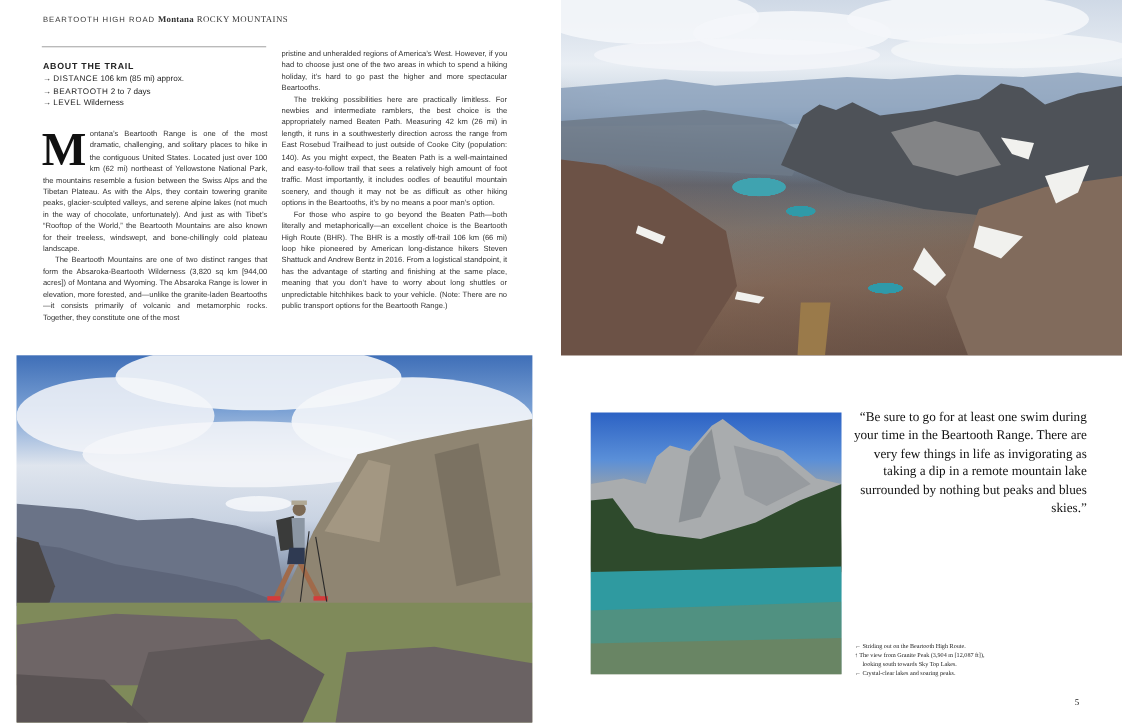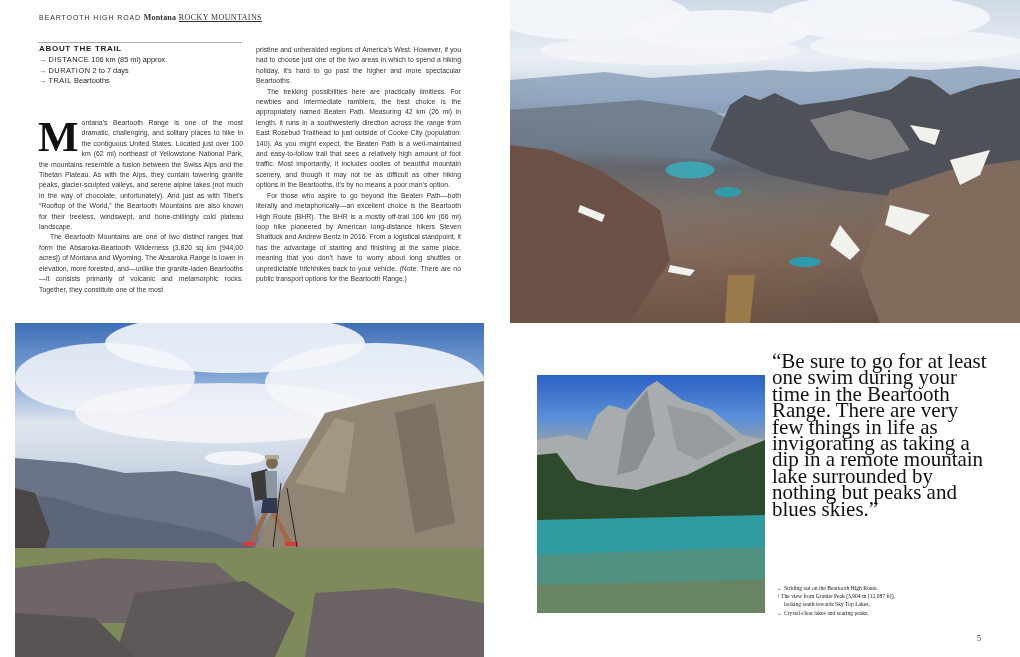--- a/index.html
+++ b/index.html
@@ -1,25 +1,25 @@
 <!DOCTYPE html>
 <html><head>
 <meta charset="utf-8">
 <style>
   html, body { margin: 0; padding: 0; background: #ffffff; }
   body { width: 1020px; height: 657px; position: relative; overflow: hidden; color: #2a2a2a; }
 
   .runhead { position: absolute; left: 39px; top: 13px; font-size: 7px; letter-spacing: 0.9px; color: #333; white-space: nowrap; }
   .runhead .b1 { font-family: "Liberation Sans", sans-serif; }
   .runhead .b2 { font-family: "Liberation Serif", serif; font-weight: bold; font-size: 8px; letter-spacing: 0.2px; }
-  .runhead .b3 { font-family: "Liberation Serif", serif; font-size: 8px; letter-spacing: 0.4px; text-decoration: underline; }
+  .runhead .b3 { font-family: "Liberation Serif", serif; font-size: 8px; letter-spacing: 0.4px; }
 
   .rule { position: absolute; left: 38px; top: 42px; width: 204px; height: 1px; background: #aaa; }
 
-  .info { position: absolute; left: 39px; top: 44px; font-family: "Liberation Sans", sans-serif; font-size: 7.4px; line-height: 10.4px; color: #222; }
+  .info { position: absolute; left: 39px; top: 56px; font-family: "Liberation Sans", sans-serif; font-size: 7.4px; line-height: 10.4px; color: #222; }
   .info .title { font-weight: bold; font-size: 8px; letter-spacing: 0.7px; margin-bottom: 1px; }
   .info .lbl { letter-spacing: 0.5px; }
 
   .col { position: absolute; font-family: "Liberation Sans", sans-serif; font-size: 6.9px; line-height: 10.4px; text-align: justify; color: #333; }
   .col p { margin: 0; text-indent: 11px; }
   .col p.first { text-indent: 0; }
   .col1 { left: 39px; top: 118px; width: 204px; }
   .col2 { left: 256px; top: 45px; width: 205px; }
   .dropcap { float: left; font-family: "Liberation Serif", serif; font-weight: bold; font-size: 43px; line-height: 34px; margin: 2px 3px 0 -1px; color: #111; }
 
@@ -38,21 +38,21 @@
 
   .photo-hiker { left: 15px; top: 323px; width: 469px; height: 334px;
     background:
       linear-gradient(180deg, #3f6fb8 0%, #7ba1d4 15%, #dfe5ee 30%, #c9d3e2 45%, #9aa8bf 55%, #7c8595 62%, #6d7264 72%, #7f9a4f 78%, #858070 86%, #6d6663 100%);
   }
   .photo-lake { left: 537px; top: 375px; width: 228px; height: 238px;
     background:
       linear-gradient(180deg, #2c62c4 0%, #5a8fd8 18%, #9aa2a8 30%, #b5b7b5 40%, #334a2e 52%, #23361f 58%, #1f8a95 62%, #3aa0a4 72%, #5a8c78 85%, #6d7a55 100%);
   }
 
-  .quote { position: absolute; left: 772px; top: 353px; width: 216px; text-align: left; font-family: "Liberation Serif", serif; font-size: 21px; line-height: 16.4px; color: #111; }
+  .quote { position: absolute; left: 772px; top: 371px; width: 216px; text-align: right; font-family: "Liberation Serif", serif; font-size: 12px; line-height: 16.4px; color: #111; }
 
   .captions { position: absolute; left: 777px; top: 584px; font-family: "Liberation Serif", serif; font-size: 5.6px; line-height: 8.2px; color: #222; }
   .captions .ind { padding-left: 7px; }
 
   .pagenum { position: absolute; left: 977px; top: 634px; font-family: "Liberation Serif", serif; font-size: 8px; color: #222; }
 </style>
 </head>
 <body>
 
 <div class="runhead">
@@ -65,27 +65,27 @@
 
 <div class="info">
   <div class="title">ABOUT THE TRAIL</div>
   <div>
     <span>→</span>
     <span class="lbl">DISTANCE</span>
     <span>106 km (85 mi) approx.</span>
   </div>
   <div>
     <span>→</span>
-    <span class="lbl">DURATION</span>
+    <span class="lbl">BEARTOOTH</span>
     <span>2 to 7 days</span>
   </div>
   <div>
     <span>→</span>
-    <span class="lbl">TRAIL</span>
-    <span>Beartooths</span>
+    <span class="lbl">LEVEL</span>
+    <span>Wilderness</span>
   </div>
 </div>
 
 <div class="col col1">
   <p class="first"><span class="dropcap">M</span><span>ontana’s Beartooth Range is one of the most dramatic, challenging, and solitary places to hike in the contiguous United States. Located just over 100 km (62 mi) northeast of Yellowstone National Park, the mountains resemble a fusion between the Swiss Alps and the Tibetan Plateau. As with the Alps, they contain towering granite peaks, glacier-sculpted valleys, and serene alpine lakes (not much in the way of chocolate, unfortunately). And just as with Tibet’s “Rooftop of the World,” the Beartooth Mountains are also known for their treeless, windswept, and bone-chillingly cold plateau landscape.</span></p>
   <p>The Beartooth Mountains are one of two distinct ranges that form the Absaroka-Beartooth Wilderness (3,820 sq km [944,00 acres]) of Montana and Wyoming. The Absaroka Range is lower in elevation, more forested, and—unlike the granite-laden Beartooths—it consists primarily of volcanic and metamorphic rocks. Together, they constitute one of the most</p>
 </div>
 
 <div class="col col2">
   <p class="first">pristine and unheralded regions of America’s West. However, if you had to choose just one of the two areas in which to spend a hiking holiday, it’s hard to go past the higher and more spectacular Beartooths.</p>

